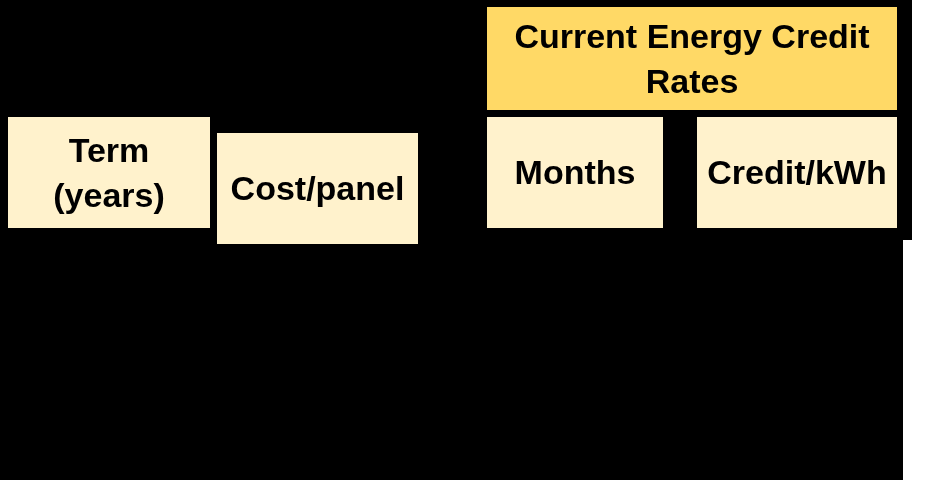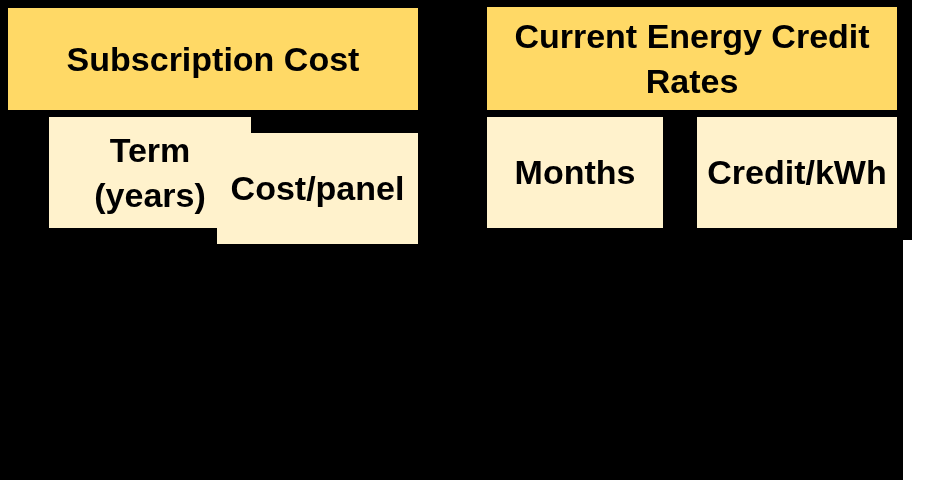--- a/index.html
+++ b/index.html
@@ -39,35 +39,34 @@
     color: var(--text-color, #000000);
     font-weight: bold;
     font-size: 34px;
     line-height: 1.32;
   }
   .header-cell { background: var(--header-fill, #FFD966); }
   .col-cell    { background: var(--cell-fill, #FFF2CC); }
 
   
   .lt-header { left: 8px;   top: 8px;   width: 410px; height: 102px; padding: 0 10px; }
-  .lt-col1   { left: 8px;   top: 117px; width: 202px; height: 111px; padding: 0 10px; margin-left: 41px; }
+  .lt-col1   { left: 8px;   top: 117px; width: 202px; height: 111px; padding: 0 10px; }
   .lt-col2   { left: 217px; top: 117px; width: 201px; height: 111px; padding: 0 4px; white-space: nowrap; margin-top: 16px; }
 
   
   .rt-header { left: 487px; top: 7px;   width: 410px; height: 103px; padding: 0 10px; }
   .rt-col1   { left: 487px; top: 117px; width: 176px; height: 111px; padding: 8px 10px; }
   .rt-col2   { left: 697px; top: 117px; width: 200px; height: 111px; padding: 0 6px; word-break: break-all; }
 </style>
 </head>
 <body>
 
 <div class="stage">
   <div class="canvas"></div>
   <div class="right-table-bg"></div>
 
-  <div class="cell header-cell lt-header">Subscription Cost</div>
   <div class="cell col-cell lt-col1">Term (years)</div>
   <div class="cell col-cell lt-col2">Cost/panel</div>
 
   <div class="cell header-cell rt-header">Current Energy Credit Rates</div>
   <div class="cell col-cell rt-col1">Months</div>
   <div class="cell col-cell rt-col2">Credit/kWh</div>
 </div>
 
 </body></html>

